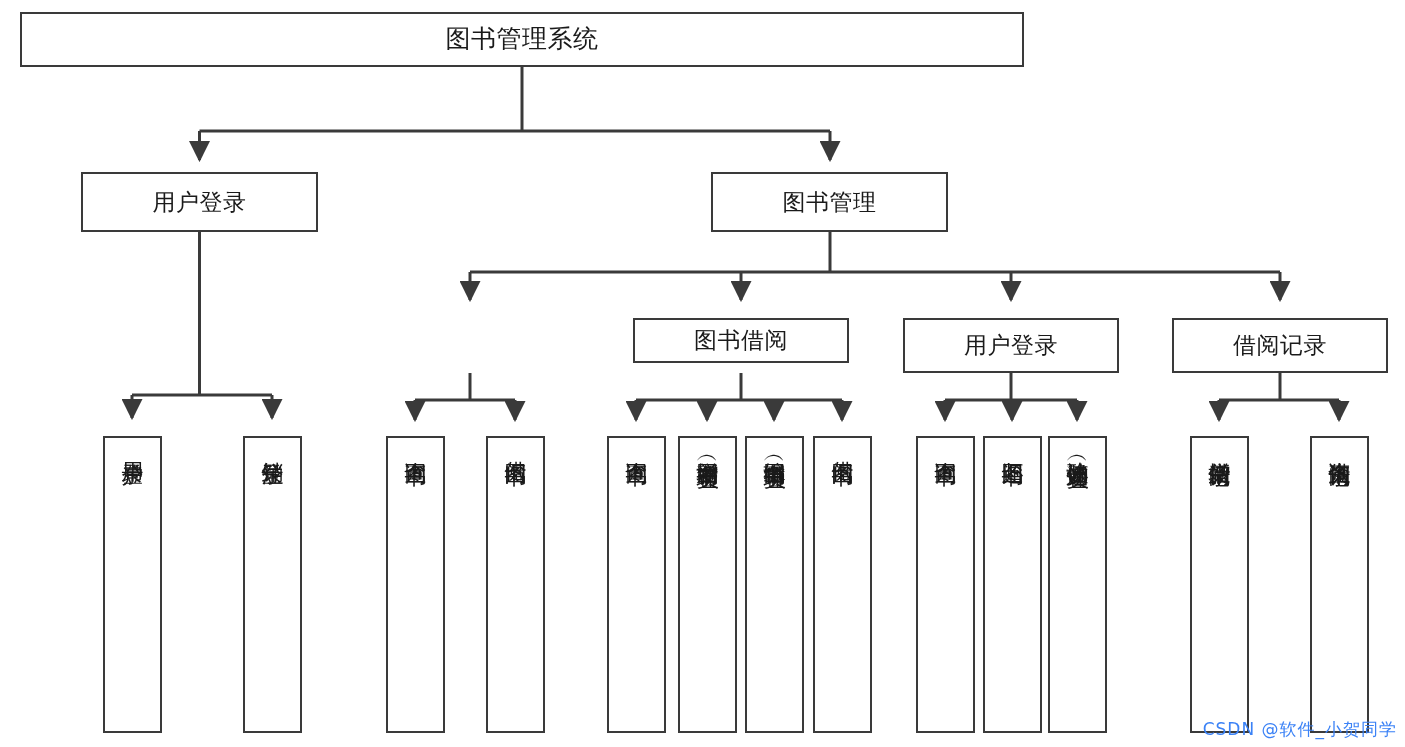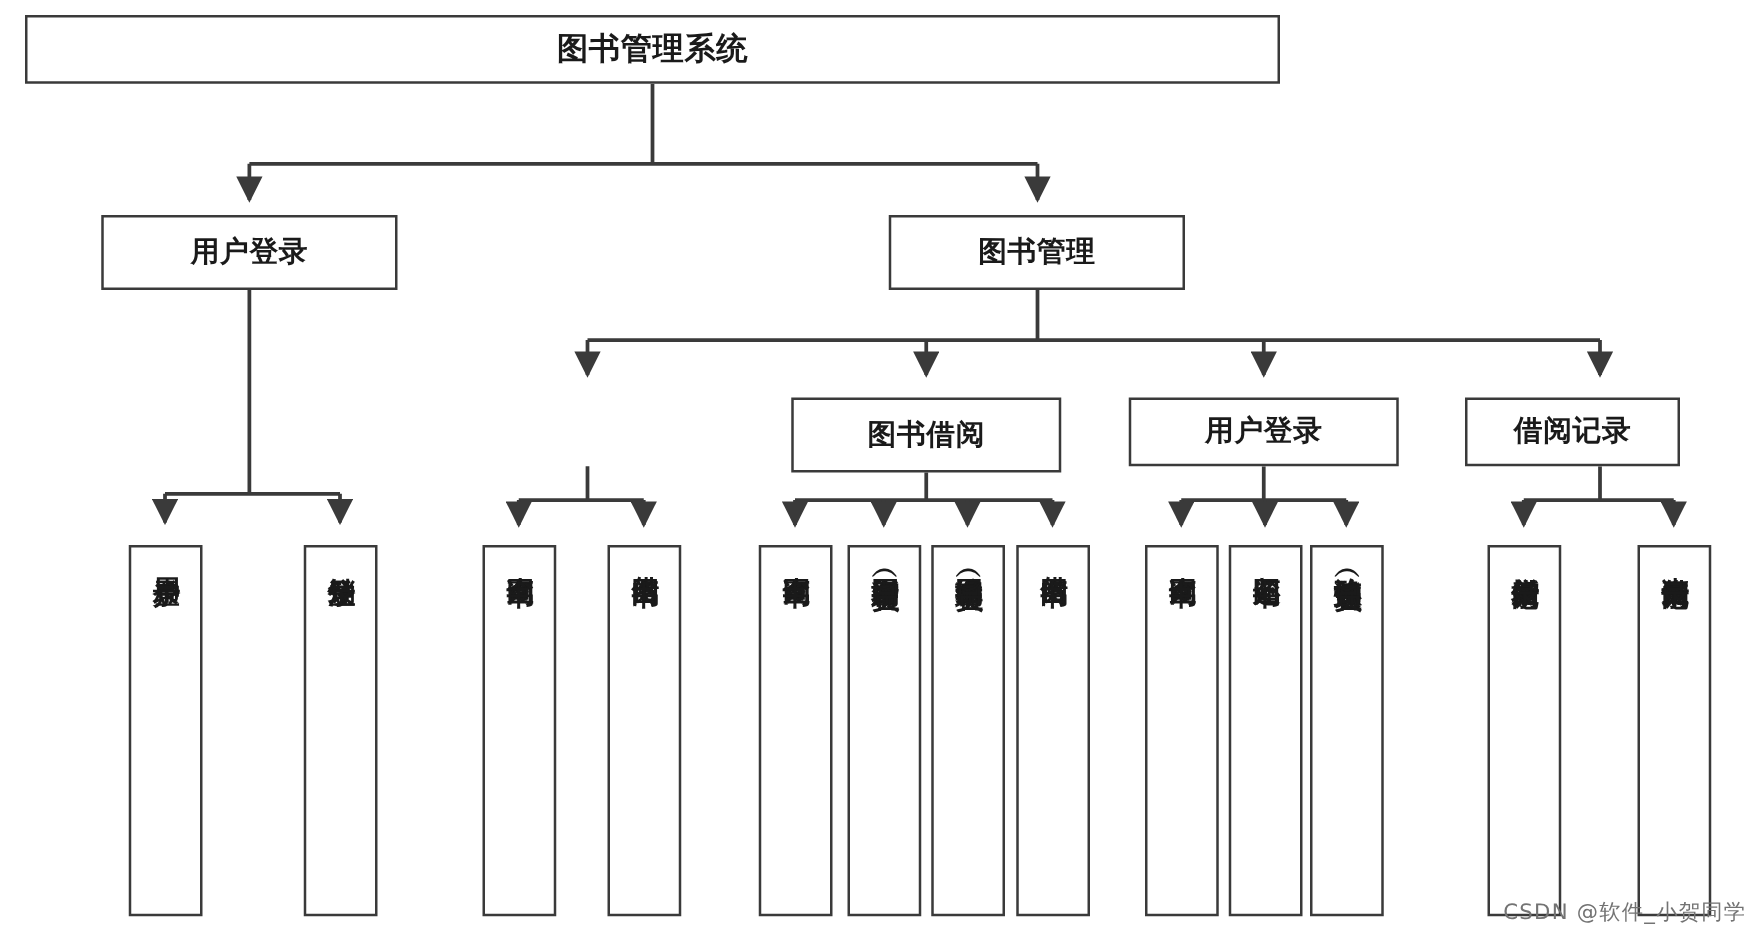--- a/index.html
+++ b/index.html
@@ -28,21 +28,20 @@
     align-items:center;
     justify-content:center;
     color:#1a1a1a;
     z-index:2;
   }
   .node-label{
     display:block;
     text-align:center;
     line-height:1.05;
     letter-spacing:0.5px;
-    font-weight:bold;
   }
   .h-node .node-label{
     font-size:23px;
   }
   .v-node{
     align-items:flex-start;
     padding-top:6px;
   }
   .v-node .node-label{
     writing-mode:vertical-rl;
@@ -53,21 +52,21 @@
     white-space:nowrap;
     margin:0 auto;
   }
   .title-node .node-label{
     font-size:25px;
   }
   #watermark{
     position:absolute;
     right:8px;bottom:6px;
     font-size:17px;
-    color:#737373;
+    color:#3b82f6;
     letter-spacing:1px;
     z-index:5;
     white-space:nowrap;
   }
 </style>
 </head>
 <body>
 
 <div id="diagram">
 
@@ -125,27 +124,27 @@
     <span class="node-label">图书管理系统</span>
   </div>
 
   <div class="node h-node" style="left:81px;top:172px;width:237px;height:60px;">
     <span class="node-label">用户登录</span>
   </div>
   <div class="node h-node" style="left:711px;top:172px;width:237px;height:60px;">
     <span class="node-label">图书管理</span>
   </div>
 
-  <div class="node h-node" style="left:633px;top:318px;width:216px;height:60px;">
+  <div class="node h-node" style="left:633px;top:318px;width:216px;height:45px;">
     <span class="node-label">图书借阅</span>
   </div>
   <div class="node h-node" style="left:903px;top:318px;width:216px;height:55px;">
     <span class="node-label">用户登录</span>
   </div>
-  <div class="node h-node" style="left:1172px;top:318px;width:172px;height:55px;">
+  <div class="node h-node" style="left:1172px;top:318px;width:216px;height:55px;">
     <span class="node-label">借阅记录</span>
   </div>
 
   <div class="node v-node" style="left:103px;top:436px;width:59px;height:297px;">
     <span class="node-label">用户登录</span>
   </div>
   <div class="node v-node" style="left:243px;top:436px;width:59px;height:297px;">
     <span class="node-label">注销登录</span>
   </div>
 

